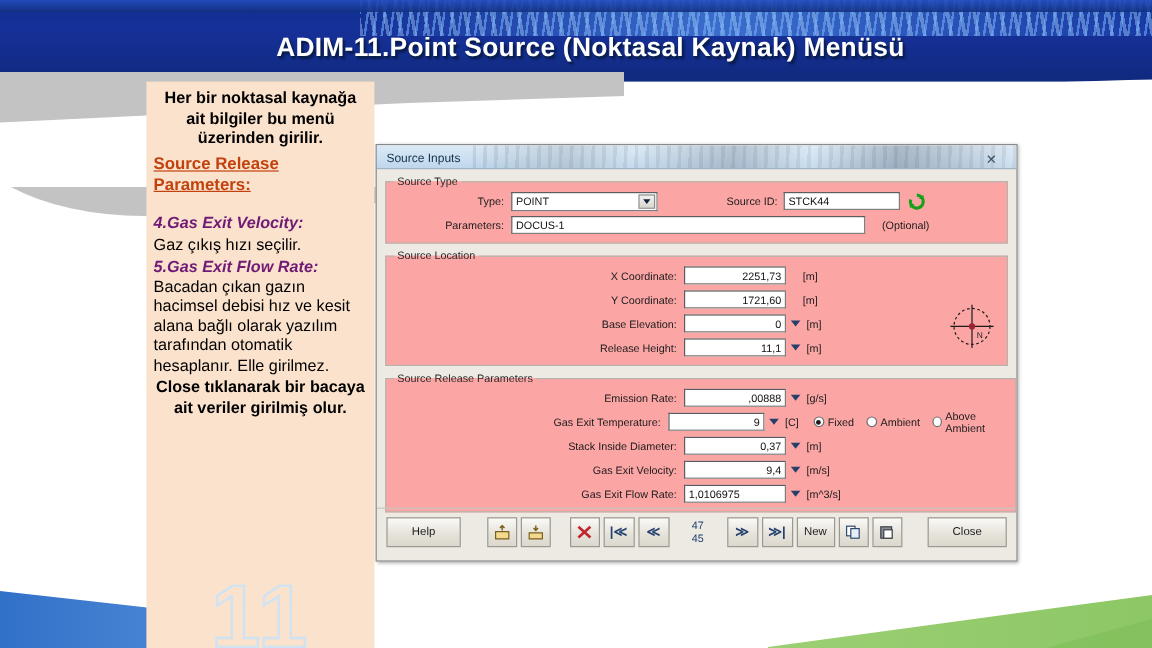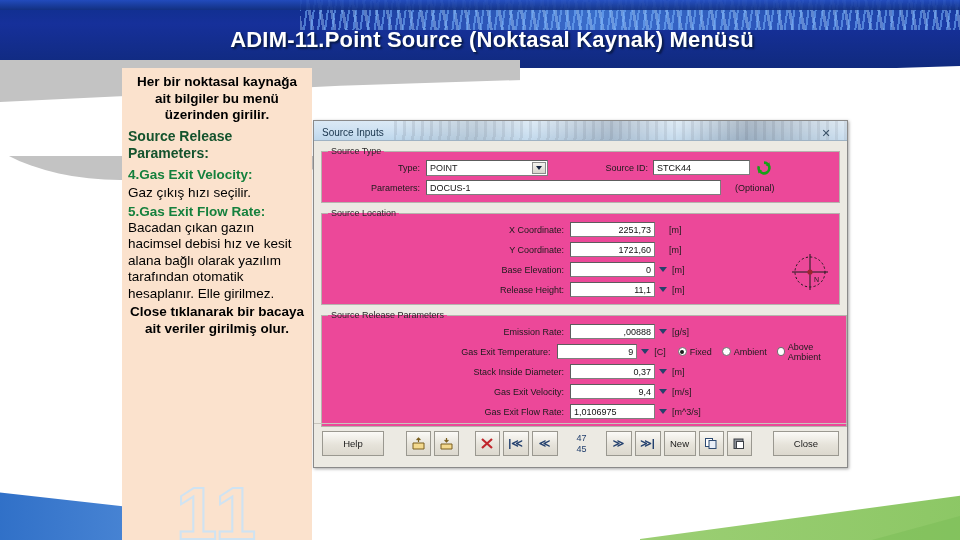--- a/index.html
+++ b/index.html
@@ -77,24 +77,24 @@
     background: #fbe2cd;
     z-index: 5;
     padding: 6px 6px 0 6px;
     overflow: hidden;
   }
   .tp-intro {
     font-weight: bold; text-align: center; font-size: 13.5px; line-height: 16.6px;
     margin-bottom: 4px;
   }
   .tp-head {
-    color: #14532d; font-weight: bold; 
-    font-size: 14px; line-height: 17px; margin-bottom: 5px;
-  }
-  .tp-red { color: #15803d; font-weight: bold; }
+    color: #c2410c; font-weight: bold; text-decoration: underline;
+    font-size: 14px; line-height: 17px; margin-bottom: 16px;
+  }
+  .tp-red { color: #701a75; font-weight: bold; font-style: italic; }
   .tp-para { font-size: 13.5px; line-height: 16.4px; color: #000; margin-bottom: 2px; }
   .tp-close {
     font-weight: bold; text-align: center; font-size: 13.5px; line-height: 16.6px;
     margin-top: 2px;
   }
   .watermark {
     position: absolute; left: 50%; bottom: -16px; transform: translateX(-50%);
     font-size: 74px; font-weight: bold;
     color: transparent;
     -webkit-text-stroke: 2px #cfe3f2;
@@ -134,21 +134,21 @@
   .dlg-close {
     position: absolute; right: 8px; top: 4px; width: 26px; height: 17px;
     display: flex; align-items: center; justify-content: center;
     font-size: 11px; color: #3a5268; z-index: 3; cursor: pointer;
   }
 
   .dlg-body { position: relative; height: 322px; padding: 5px 7px 0 7px; }
 
   fieldset.grp {
     border: 1px solid #b6b4ad;
-    background: #ec4899;
+    background: #fca5a5;
     margin: 0 0 5px 0;
     padding: 3px 6px 5px 6px;
     position: relative;
   }
   fieldset.grp > legend {
     font-size: 9px; color: #2a2a2a; padding: 0 3px;
   }
 
   .row { display: flex; align-items: center; height: 17px; margin-bottom: 3px; }
   .lbl { font-size: 9px; text-align: right; color: #1b1b1b; }

